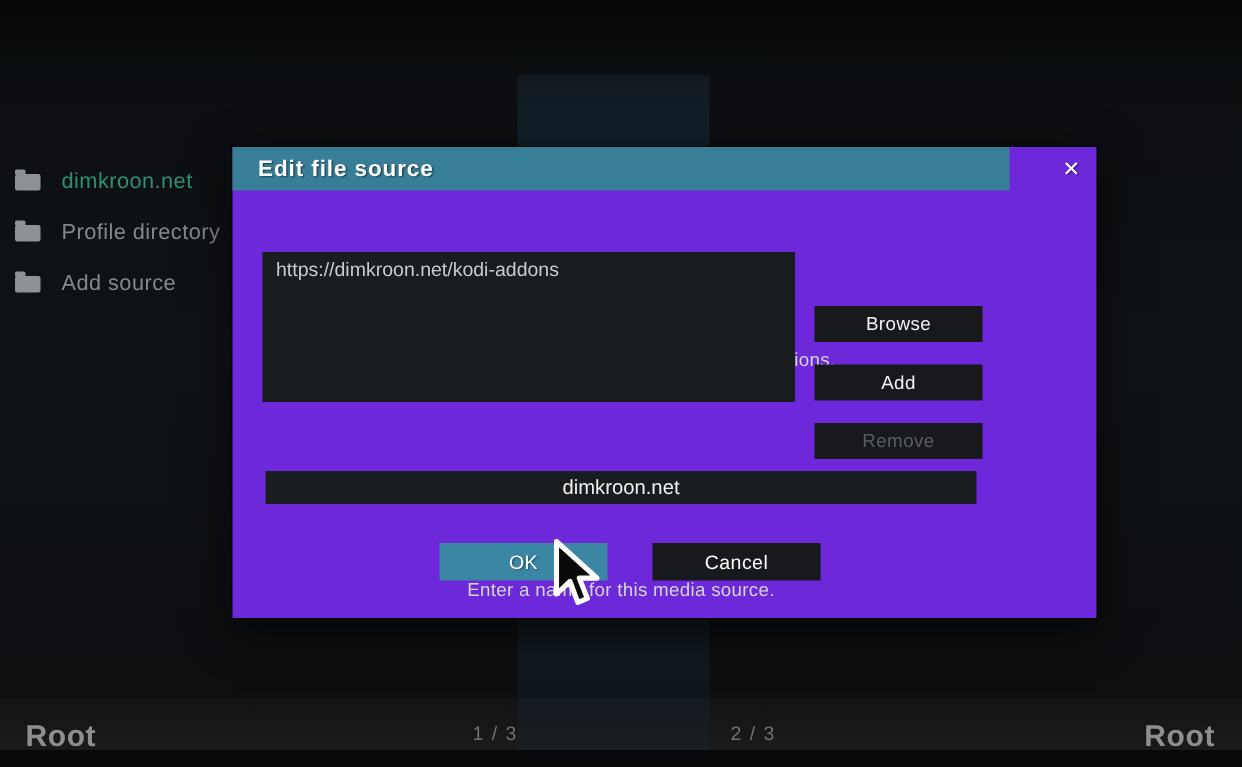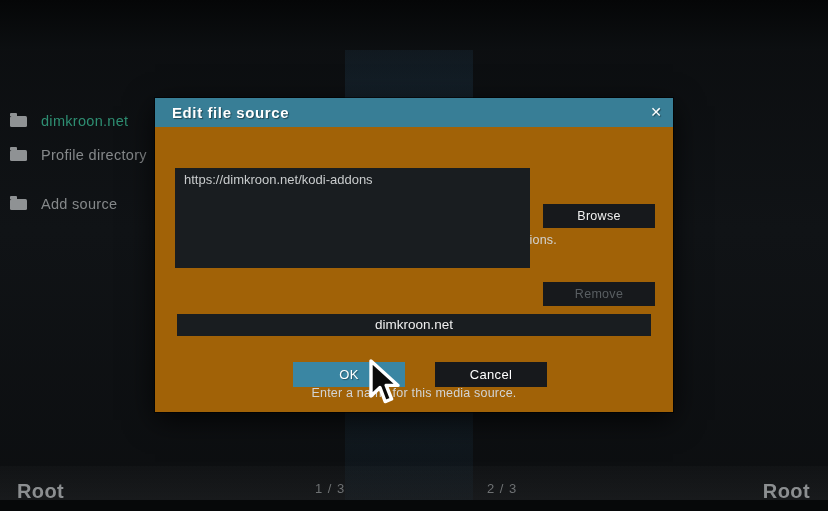--- a/index.html
+++ b/index.html
@@ -21,21 +21,21 @@
   .back-btn{left:12px;top:15px;width:26px;height:20px;cursor:pointer;}
   .page-title{left:46px;top:13px;font-size:19px;color:#97999b;letter-spacing:.5px;}
   .clock{right:14px;top:5px;font-size:31px;color:#85888b;font-weight:200;letter-spacing:1px;}
   
   .side-item{left:10px;height:22px;display:flex;align-items:center;gap:14px;cursor:pointer;z-index:1;}
   .folder{width:17px;height:11px;background:#8f9294;border-radius:1.5px;position:relative;flex:0 0 auto;}
   .folder::before{content:"";position:absolute;top:-3px;left:0;width:7px;height:3px;background:#8f9294;border-radius:1px 1px 0 0;}
   .side-label{font-size:14.5px;color:#85888a;letter-spacing:.3px;}
   .side-item.sel .side-label{color:#2e8e72;}
   
-  .dialog{left:155px;top:98px;width:518px;height:314px;background:#a16207;z-index:2;
+  .dialog{left:155px;top:98px;width:576px;height:314px;background:#6d28d9;z-index:2;
     box-shadow:0 8px 28px rgba(0,0,0,.75),0 0 0 1px rgba(0,0,0,.55);}
   .dlg-header{position:absolute;left:0;top:0;width:518px;height:29px;background:#387e96;}
   .dlg-title{position:absolute;left:17px;top:0;line-height:29px;font-size:15px;font-weight:bold;color:#fff;
     text-shadow:1px 1px 1px rgba(0,0,0,.45);letter-spacing:.6px;}
   .dlg-close{position:absolute;right:11px;top:0;line-height:29px;font-size:14px;font-weight:bold;color:#fff;cursor:pointer;
     text-shadow:1px 1px 1px rgba(0,0,0,.4);}
   .dlg-instr{position:absolute;left:0;width:518px;text-align:center;font-size:12.5px;color:#d2d4d5;letter-spacing:.2px;}
   .instr-paths{top:135px;}
   .instr-name{top:288px;}
   .listbox{position:absolute;left:20px;top:70px;width:355px;height:100px;background:#191d20;}
@@ -81,37 +81,38 @@
 <div class="abs clock">2:09 AM</div>
 
 <div class="abs side-item sel" style="top:110px;">
   <span class="folder"></span>
   <span class="side-label">dimkroon.net</span>
 </div>
 <div class="abs side-item" style="top:144px;">
   <span class="folder"></span>
   <span class="side-label">Profile directory</span>
 </div>
-<div class="abs side-item" style="top:178px;margin-top:15px;">
+<div class="abs side-item" style="top:178px;">
   <span class="folder"></span>
   <span class="side-label">Add source</span>
 </div>
 
 <div class="abs dialog">
   <div class="dlg-header"></div>
   <div class="dlg-title">Edit file source</div>
   <div class="dlg-close">✕</div>
 
   <div class="dlg-instr instr-paths">Enter the paths or browse for the media locations.</div>
 
   <div class="listbox">
     <div class="path-row">https://dimkroon.net/kodi-addons</div>
   </div>
 
   <div class="side-btn btn-browse">Browse</div>
+  <div class="side-btn btn-add">Add</div>
   <div class="side-btn btn-remove disabled">Remove</div>
 
   <div class="dlg-instr instr-name">Enter a name for this media source.</div>
   <div class="name-field">dimkroon.net</div>
 
   <div class="dlg-btn btn-ok">OK</div>
   <div class="dlg-btn btn-cancel">Cancel</div>
 </div>
 
 <div class="abs footer-band"></div>

